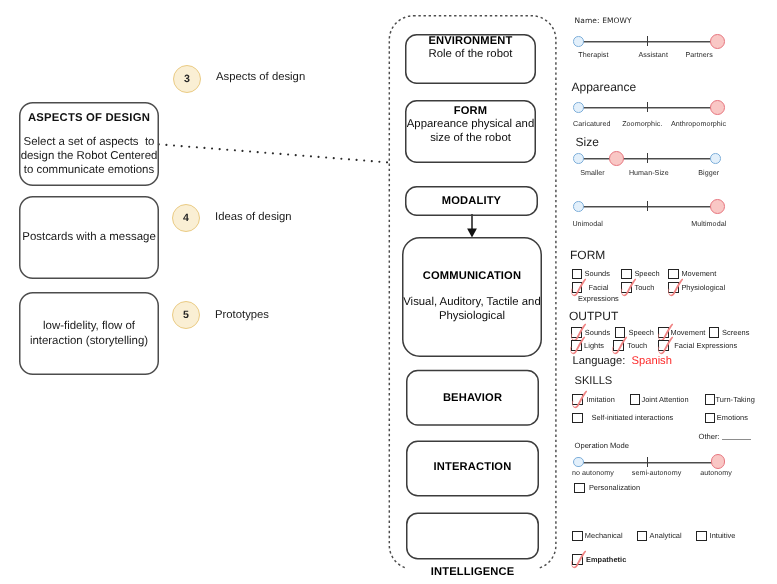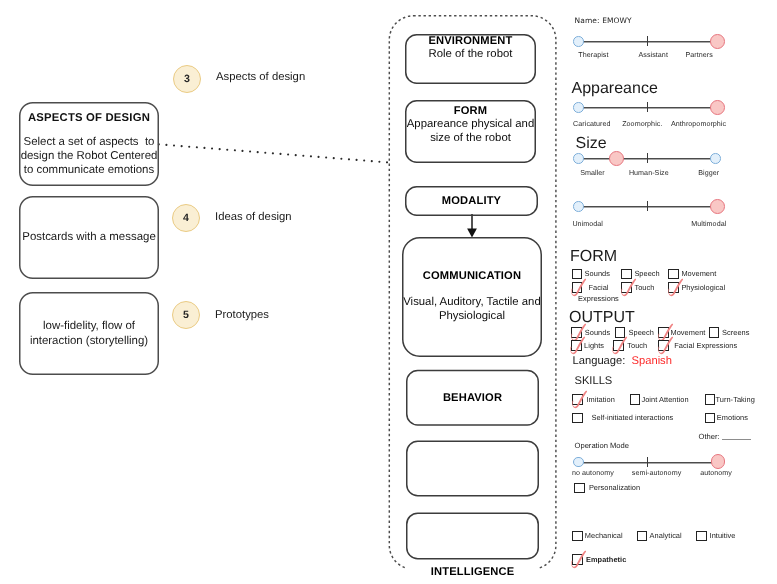--- a/index.html
+++ b/index.html
@@ -24,21 +24,21 @@
   .step-label{position:absolute;font-size:11.3px;color:#1a1a1a;white-space:nowrap;}
   .cbox{position:absolute;box-sizing:border-box;border:0;border-radius:11px;
         background:#fff;display:flex;flex-direction:column;align-items:center;justify-content:flex-start;}
   .cbox.mid{justify-content:center;}
   .cbox-title{font-weight:bold;font-size:11.15px;letter-spacing:.15px;color:#000;text-align:center;}
   .cbox-sub{font-size:11.35px;line-height:14px;text-align:center;color:#0d0d0d;}
 
   
   .rp{position:absolute;font-family:"DejaVu Sans",sans-serif;}
   .rp-name{font-size:7.5px;color:#252525;letter-spacing:.1px;white-space:nowrap;}
-  .rp-head{font-size:16px;color:#1b1b1b;white-space:nowrap;font-family:"Liberation Sans",sans-serif;}
+  .rp-head{font-size:12px;color:#1b1b1b;white-space:nowrap;font-family:"Liberation Sans",sans-serif;}
   .rp-head-sm{font-size:11.15px;color:#1b1b1b;white-space:nowrap;font-family:"Liberation Sans",sans-serif;}
   .slide-line{position:absolute;height:2px;background:linear-gradient(to bottom,#4c4c4c 0%,#4c4c4c 55%,#a8a8a8 55%,#a8a8a8 100%);}
   .slide-tick{position:absolute;width:1.5px;background:#3a3a3a;}
   .dot{position:absolute;border-radius:50%;box-sizing:border-box;}
   .dot-blue{background:#e3f0fb;border:1.5px solid #7eafda;}
   .dot-red{background:#f9c7c5;border:1.9px solid #e7757e;}
   .sl-lab{position:absolute;font-size:7.15px;color:#2b2b2b;white-space:nowrap;letter-spacing:.05px;}
 
   .cbx{position:absolute;box-sizing:border-box;overflow:visible;width:10.6px;height:10.6px;border:1.55px solid #232323;background:#fff;}
   .cbx-lab{position:absolute;font-size:7.4px;color:#232323;white-space:nowrap;letter-spacing:.05px;}
@@ -126,20 +126,23 @@
     <div class="cbox-sub" style="white-space:nowrap;margin-top:13px;">
       <div>Visual, Auditory, Tactile and</div>
       <div>Physiological</div>
     </div>
   </div>
 
   <div class="cbox mid" style="left:406px;top:369.8px;width:133px;height:56px;">
     <div class="cbox-title">BEHAVIOR</div>
   </div>
 
+  <div class="cbox mid" style="left:406px;top:440.5px;width:133px;height:56px;padding-top:0px;align-items:center;justify-content:center;padding-bottom:3px;">
+    <div class="cbox-title">INTERACTION</div>
+  </div>
 
   <div class="cbox mid" style="left:406px;top:512.4px;width:133px;height:47px;margin-top:36px;">
     <div class="cbox-title">INTELLIGENCE</div>
   </div>
 
   <div id="right-panel" style="position:absolute;left:0;top:0;width:692px;height:584px;">
 
     <div class="rp rp-name" style="left:574.5px;top:15.5px;">Name: EMOWY</div>
 
     <div class="slide-line" style="left:581px;top:41px;width:133px;"></div>

